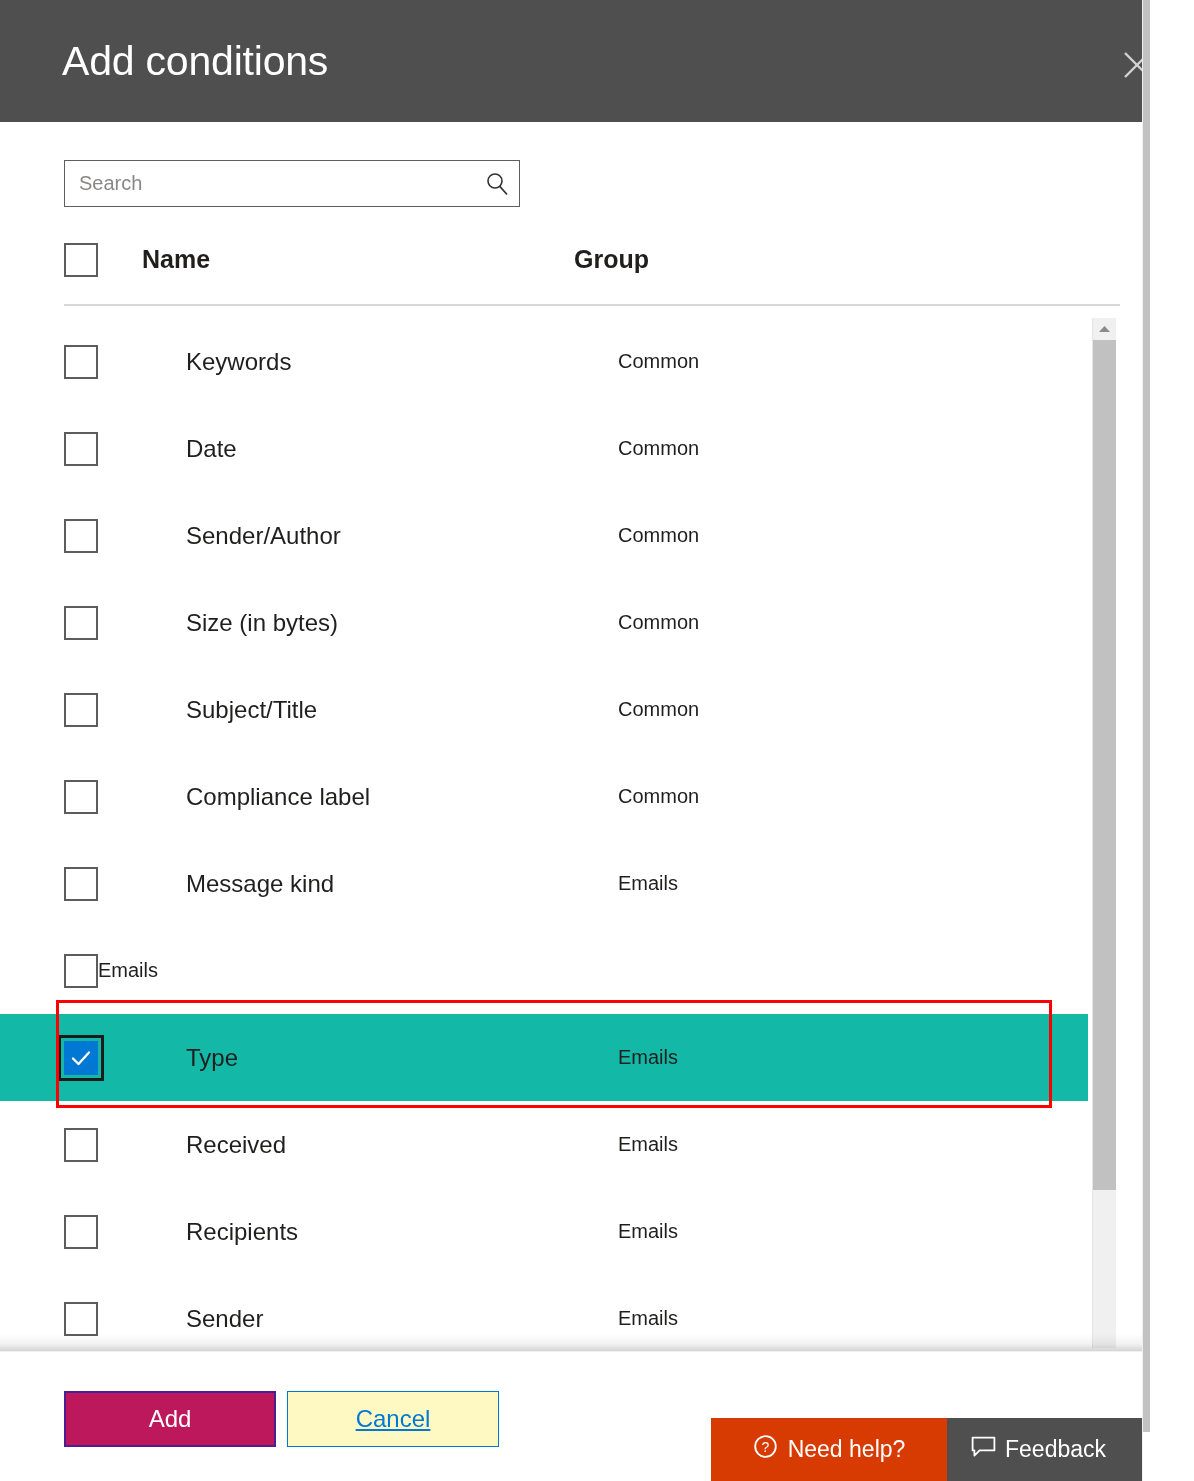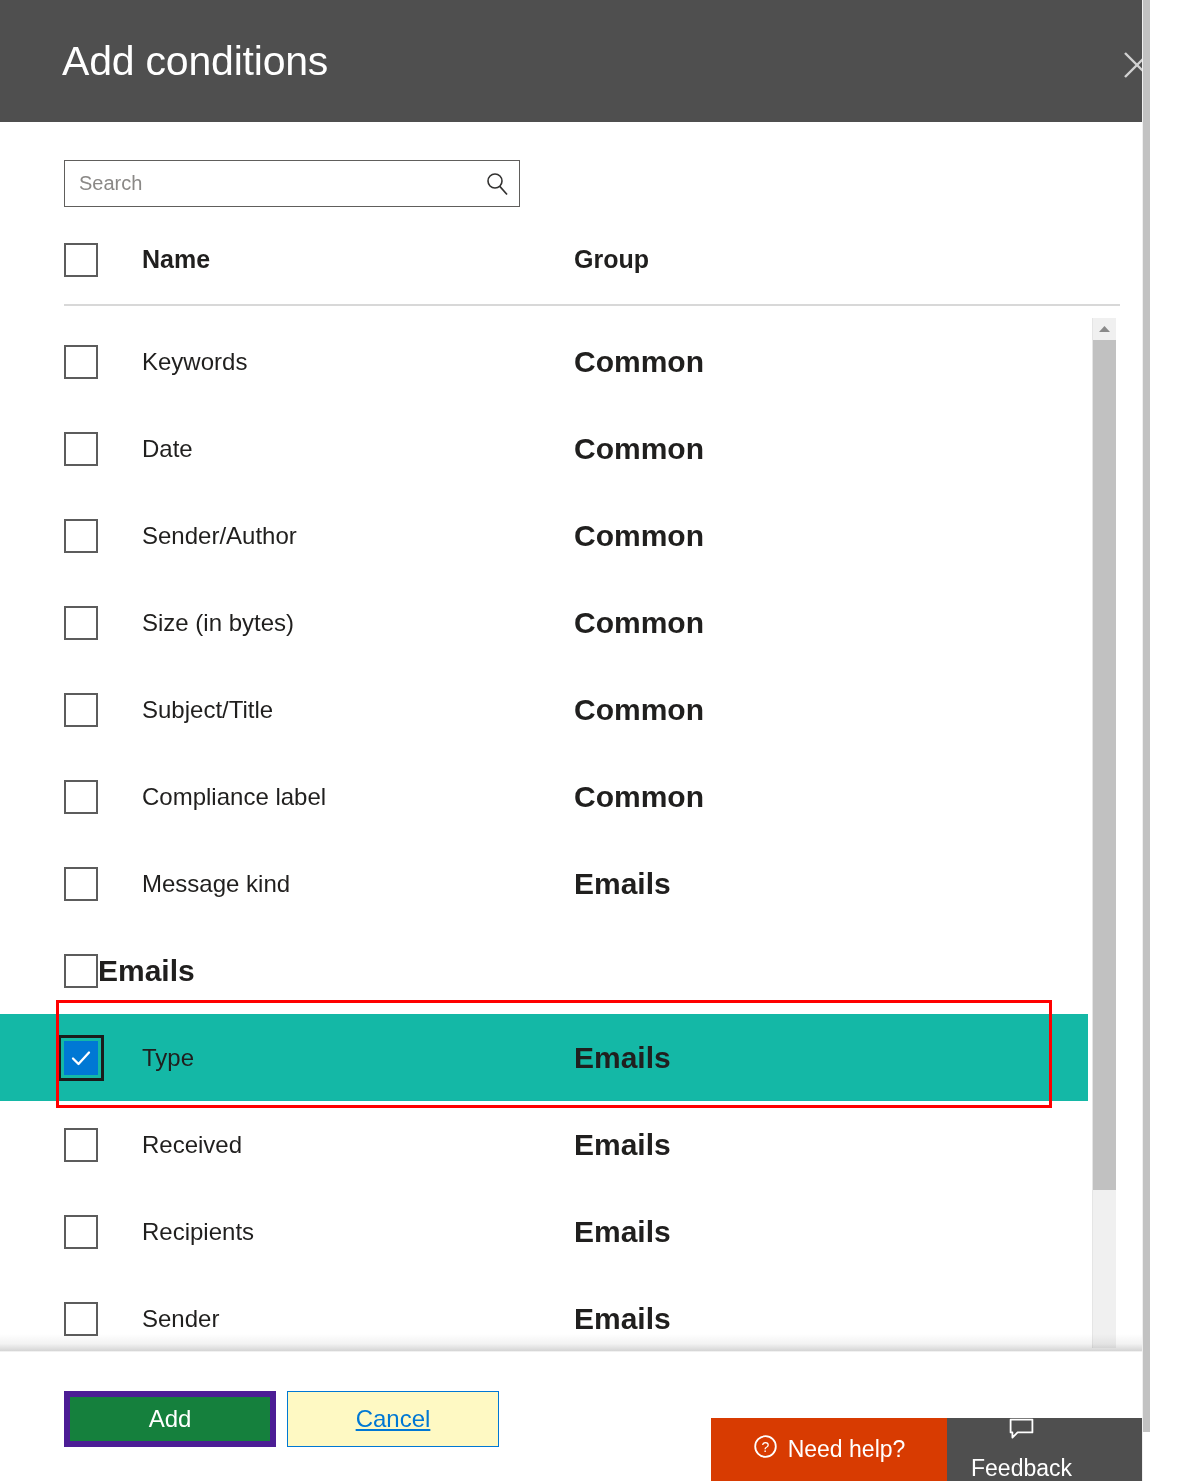--- a/index.html
+++ b/index.html
@@ -158,22 +158,22 @@
   .row {
     position: relative;
     height: 87px;
     display: flex;
     align-items: center;
     padding-left: 64px;
     background: transparent;
     cursor: pointer;
   }
   .row.selected { background: #14b8a6; width: 1088px; }
-  .row .col-name { font-weight: 400; font-size: 24px; }
-  .row .col-group { font-weight: 700; font-size: 30px; }
+  .row .col-name { font-weight: 400; font-size: 24px; margin-left: 44px; }
+  .row .col-group { font-weight: 400; font-size: 20px; }
 
   
   #list-scrollbar {
     position: absolute;
     left: 1092px;
     top: 318px;
     width: 24px;
     height: 1030px;
     background: #f0f0f0;
     border-left: 1px solid #e5e5e5;
@@ -228,22 +228,22 @@
     width: 1186px;
     height: 129px;
     background: #ffffff;
   }
   #add-button {
     position: absolute;
     left: 64px;
     top: 39px;
     width: 212px;
     height: 56px;
-    background: #15803d;
-    border: 6px solid #4c1d95;
+    background: #be185d;
+    border: 2px solid #4c1d95;
     color: #ffffff;
     font-family: "Liberation Sans", sans-serif;
     font-size: 24px;
     cursor: pointer;
   }
   #cancel-button {
     position: absolute;
     left: 287px;
     top: 39px;
     width: 212px;
@@ -286,21 +286,20 @@
     position: relative;
   }
   #feedback-button {
     display: flex;
     align-items: center;
     gap: 9px;
     margin-left: 24px;
     color: #ffffff;
     font-size: 23px;
     cursor: pointer;
-    flex-direction: column;
   }
   #feedback-close {
     position: absolute;
     right: 10px;
     top: 6px;
     width: 34px;
     height: 34px;
     cursor: pointer;
   }
 

